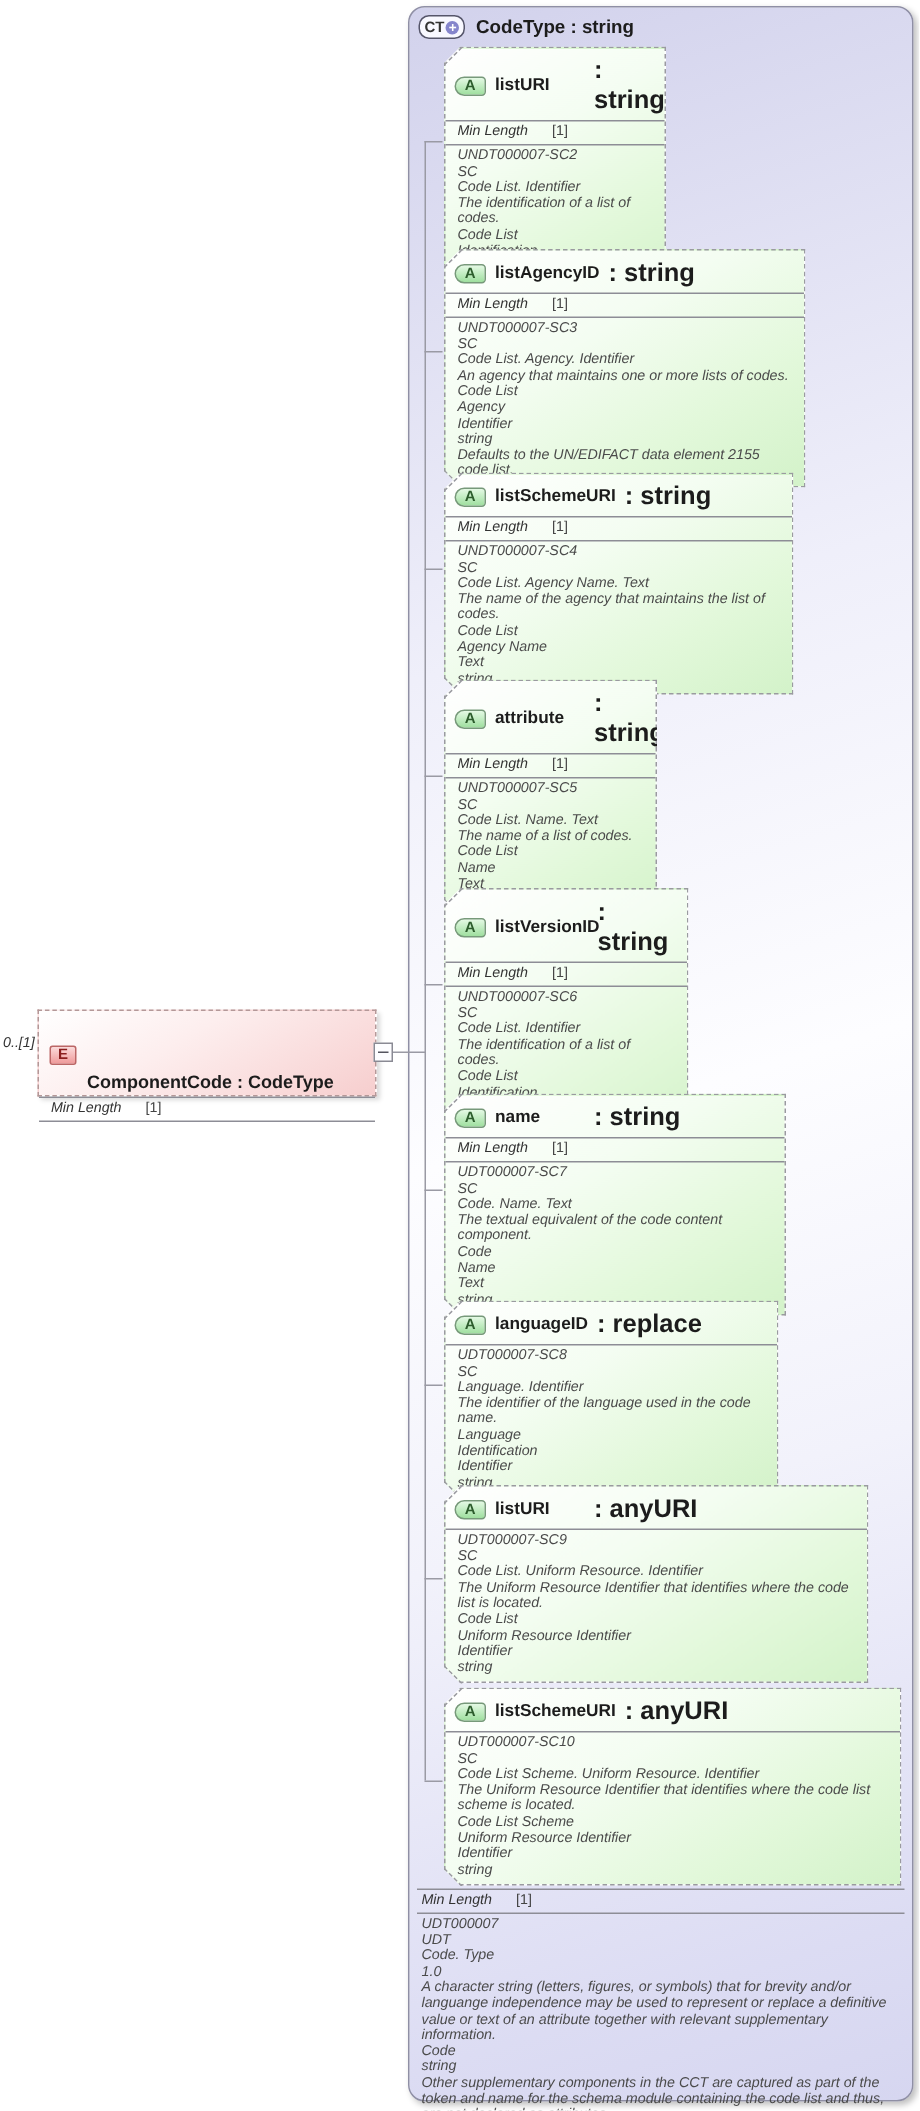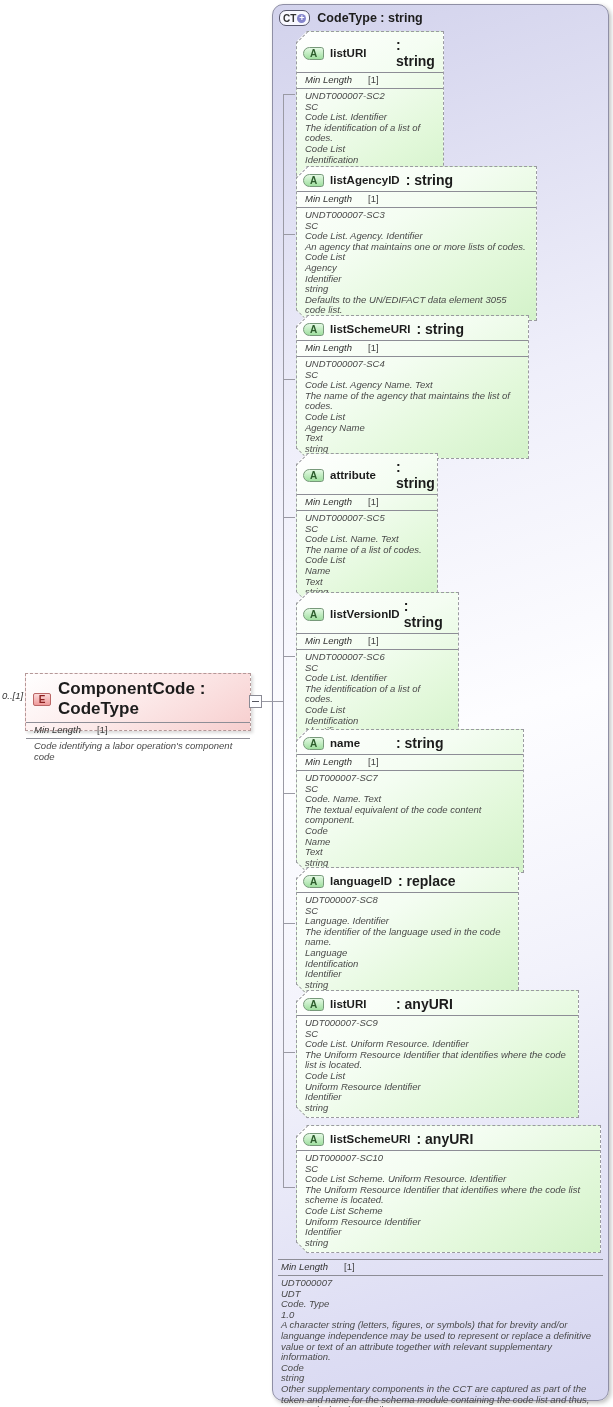--- a/index.html
+++ b/index.html
@@ -36,21 +36,21 @@
     padding:3px 0 4px 0;
   }
   .attr-header{display:flex;align-items:center;gap:6px;padding:2px 8px 3px 6px;}
   .a-icon{
     display:inline-block;min-width:21px;height:13px;box-sizing:border-box;
     border:1px solid #77997a;border-radius:7px 3px 3px 7px;
     background:linear-gradient(180deg,#e4f9e4,#9fdf9f);
     color:#2c5c2c;font-size:10px;font-weight:bold;line-height:12px;text-align:center;
   }
   .attr-name{font-size:11.5px;font-weight:bold;color:#1c1c1c;min-width:60px;display:inline-block;}
-  .attr-type{font-size:14px;font-weight:bold;color:#1c1c1c;}
+  .attr-type{font-size:17px;font-weight:bold;color:#1c1c1c;}
   .sep{border-top:1px solid #8d8d96;height:0;margin:0;}
   .facet{display:flex;gap:16px;padding:1px 8px 2px 8px;font-size:9.5px;color:#333;line-height:12px;}
   .facet-name{font-style:italic;}
   .facet-card{color:#444;}
   .anno{
     padding:2px 8px 0 8px;font-size:9.5px;font-style:italic;color:#4a4a4a;
     line-height:10.6px;white-space:pre-line;
   }
   
   .cut-tl,.cut-bl{position:absolute;left:-1px;width:17px;border-top:1px dashed #9a9aa0;}
@@ -70,21 +70,21 @@
     box-shadow:2px 2px 3px rgba(0,0,0,0.15);
     padding-top:3px;
   }
   .el-header{display:flex;align-items:center;gap:7px;padding:2px 8px 3px 7px;}
   .e-icon{
     display:inline-block;min-width:18px;height:13px;box-sizing:border-box;
     border:1px solid #bb6666;border-radius:2px;
     background:linear-gradient(180deg,#fbdada,#ef9a9a);
     color:#8b1f1f;font-size:10px;font-weight:bold;line-height:12px;text-align:center;
   }
-  .el-title{font-size:17px;font-weight:bold;color:#1c1c1c;}
+  .el-title{font-size:12px;font-weight:bold;color:#1c1c1c;margin-top:35px;}
   .occurs{position:absolute;left:2px;top:690px;font-size:9.5px;font-style:italic;color:#333;}
 
   
   .minus-box{
     position:absolute;left:249px;top:695px;width:13px;height:13px;box-sizing:border-box;
     border:1px solid #8a8a94;background:#fdfdff;
   }
   .minus-box::before{
     content:'';position:absolute;left:2px;right:2px;top:5px;border-top:1px solid #55555f;
   }
@@ -145,21 +145,21 @@
       </div>
       <div class="sep"></div>
       <div class="anno">UNDT000007-SC3
 SC
 Code List. Agency. Identifier
 An agency that maintains one or more lists of codes.
 Code List
 Agency
 Identifier
 string
-Defaults to the UN/EDIFACT data element 3055 code list.</div>
+Defaults to the UN/EDIFACT data element 2155 code list.</div>
     </div>
 
     <div class="attr" style="left:23px;top:310px;width:233px;min-height:128px;">
       <span class="cut-tl"></span>
         <span class="cut-bl"></span>
       <div class="attr-header">
         <span class="a-icon">A</span>
         <span class="attr-name">listSchemeURI</span>
         <span class="attr-type">: string</span>
       </div>
@@ -331,21 +331,20 @@
     <div class="el-header">
       <span class="e-icon">E</span>
       <span class="el-title">ComponentCode : CodeType</span>
     </div>
     <div class="sep"></div>
     <div class="facet">
       <span class="facet-name">Min Length</span>
       <span class="facet-card">[1]</span>
     </div>
     <div class="sep"></div>
-    <div class="anno">Code identifying a labor operation's component code</div>
   </div>
 
   <div class="cline h" style="left:262px;top:701px;width:22px;"></div>
   <div class="minus-box"></div>
   <div class="cline v" style="left:283px;top:94px;height:1093px;"></div>
   <div class="cline h" style="left:283px;top:94px;width:12px;"></div>
   <div class="cline h" style="left:283px;top:234px;width:12px;"></div>
   <div class="cline h" style="left:283px;top:379px;width:12px;"></div>
   <div class="cline h" style="left:283px;top:517px;width:12px;"></div>
   <div class="cline h" style="left:283px;top:656px;width:12px;"></div>

